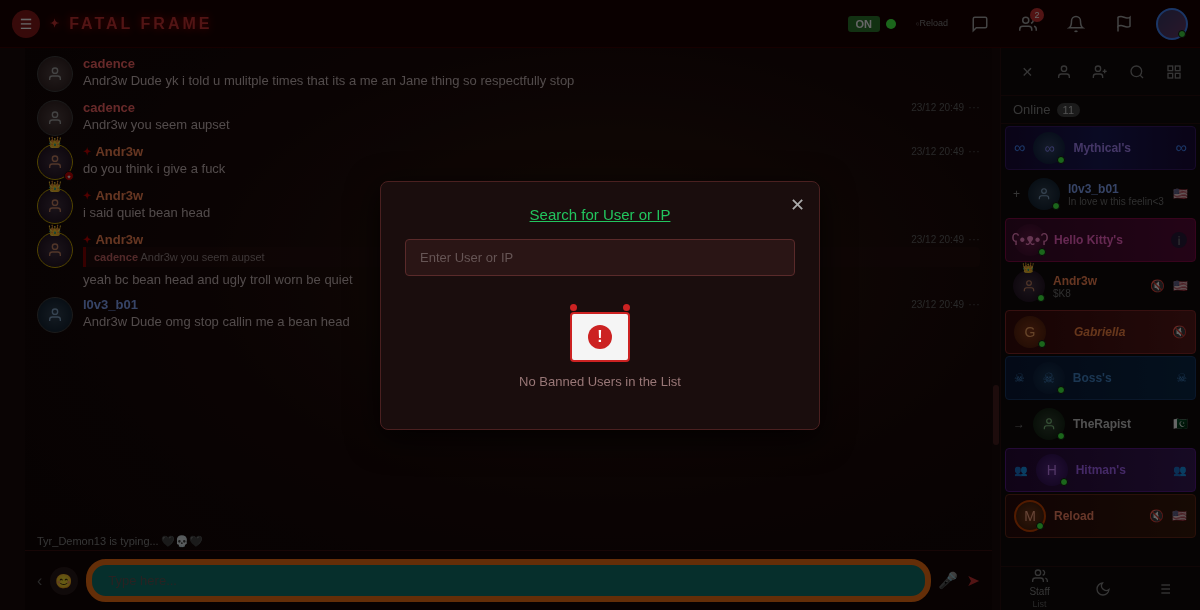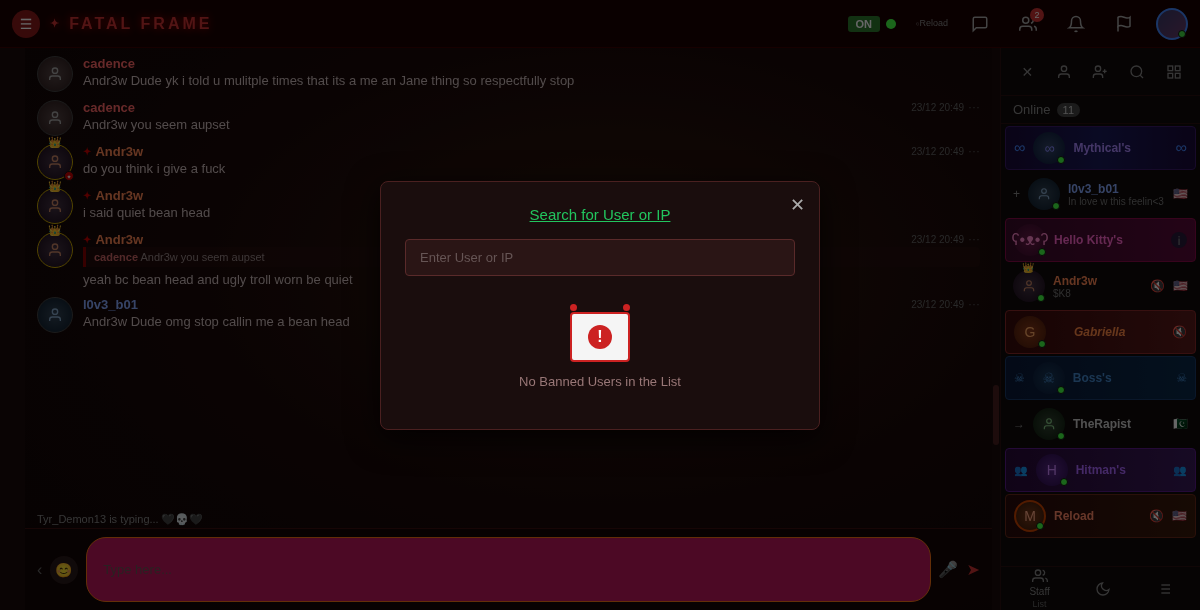--- a/index.html
+++ b/index.html
@@ -228,24 +228,24 @@
       width: 28px; height: 28px;
       background: #2a1a1a;
       border-radius: 50%;
       display: flex; align-items: center; justify-content: center;
       cursor: pointer;
       color: #888;
       font-size: 14px;
     }
     .chat-input-field {
       flex: 1;
-      background: #be185d;
-      border: 1px solid #f97316;
+      background: #0f766e;
+      border: 6px solid #f97316;
       border-radius: 20px;
-      padding: 24px 16px;
+      padding: 8px 16px;
       color: #ccc;
       font-size: 13px;
       outline: none;
     }
     .chat-input-field::placeholder { color: #665555; }
     .chat-input-mic {
       font-size: 16px; color: #666; cursor: pointer;
     }
     .chat-input-send {
       font-size: 16px; color: #cc3333; cursor: pointer;

